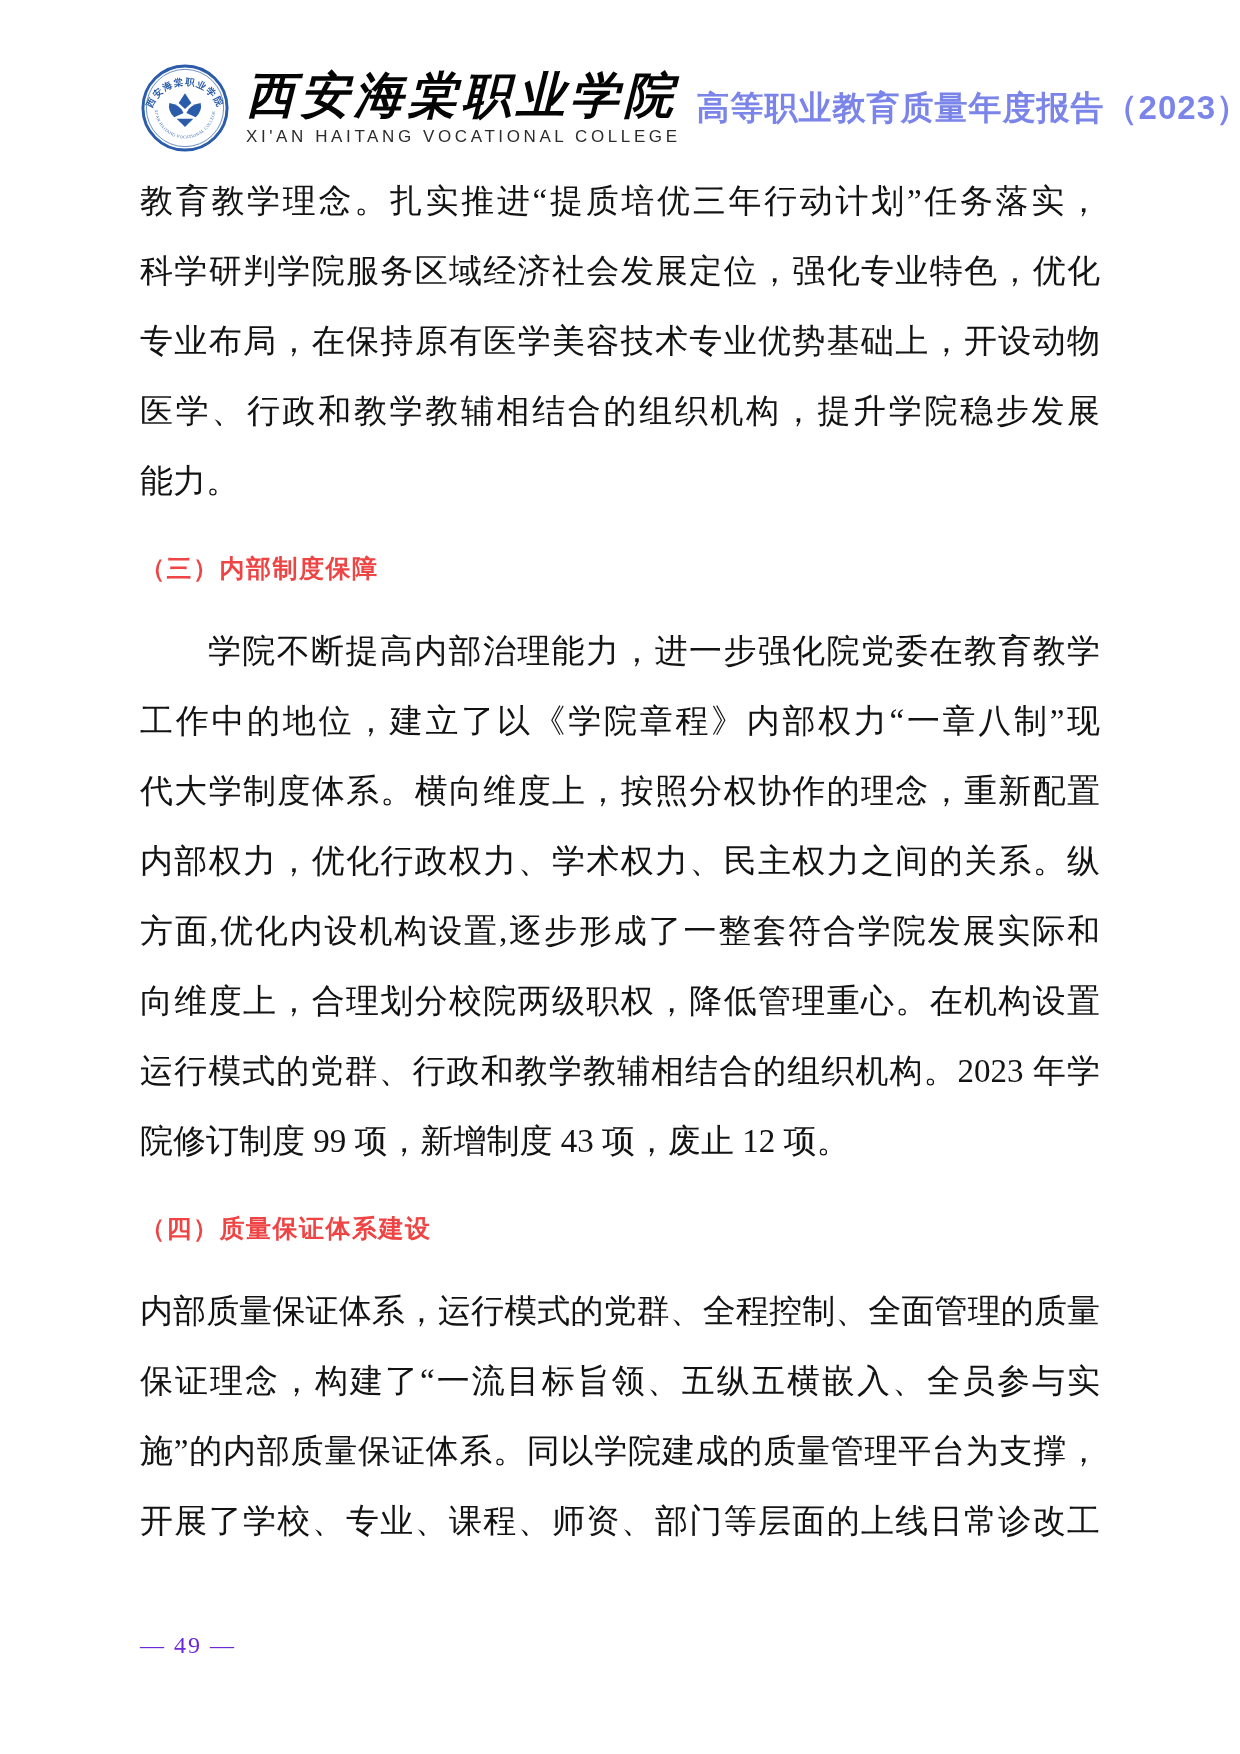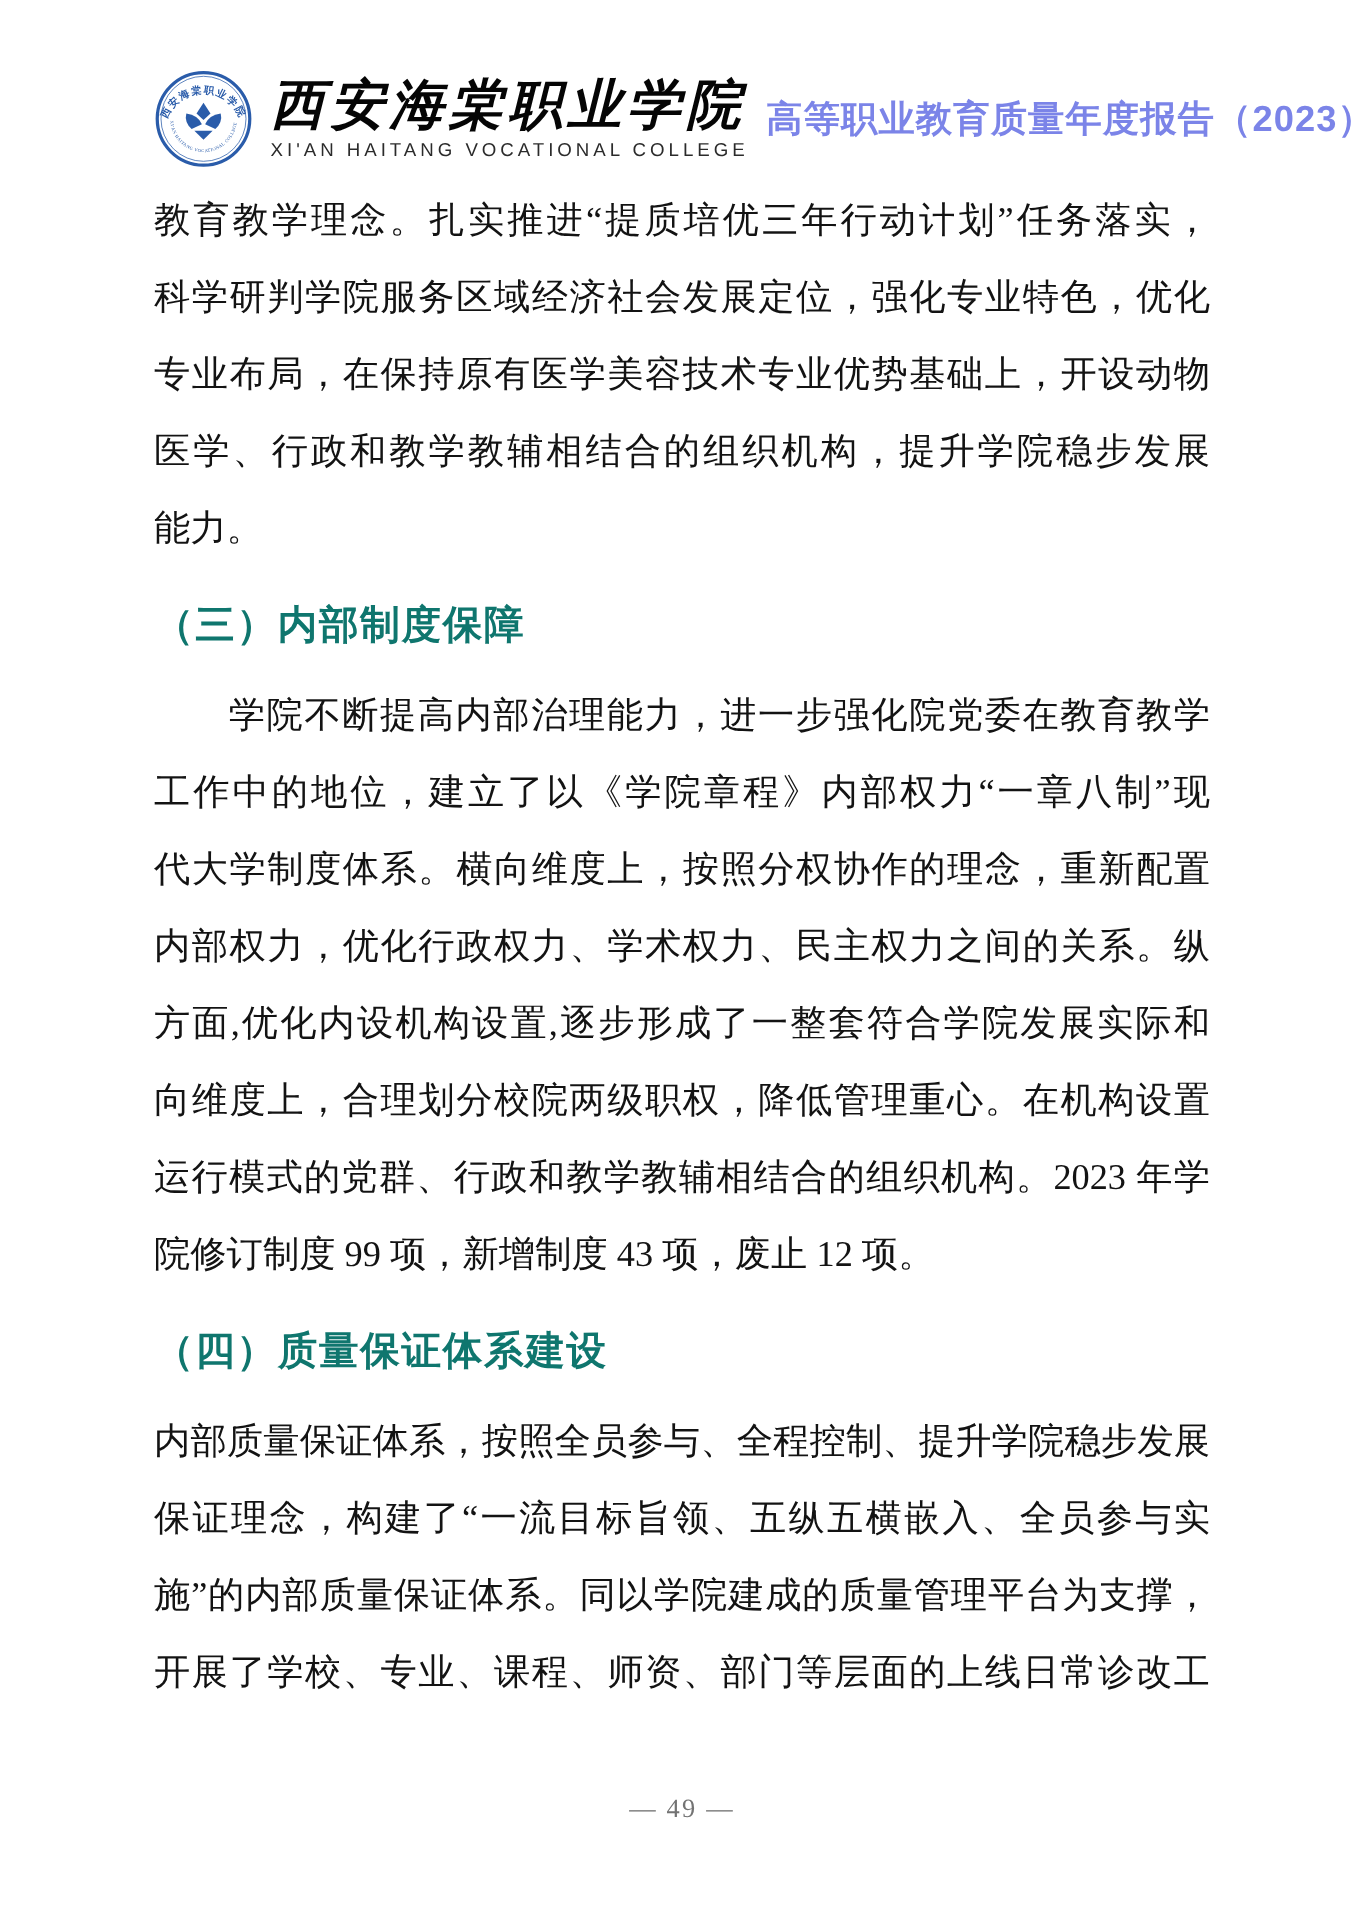--- a/index.html
+++ b/index.html
@@ -42,29 +42,29 @@
   .main { position:absolute; left:140px; top:166px; width:960px; }
   .para { width:960px; }
   .line {
     font-size:33px; line-height:70px; color:#131313;
     white-space:nowrap; overflow:visible;
   }
   .line.j { white-space:normal; text-align:justify; text-align-last:justify;font-family:Liberation Serif, serif; }
   .line.ind { padding-left:68px; }
   .hd {
     font-family:"Liberation Sans", sans-serif;
-    font-weight:bold; font-size:36px; line-height:44px;
-    letter-spacing:1.5px; color:#0f766e;
+    font-weight:bold; font-size:25px; line-height:44px;
+    letter-spacing:1.5px; color:#ef4444;
     margin-top:30px; margin-bottom:26px; white-space:nowrap;
   }
 
   
   .footer {
     position:absolute; left:140px; top:1632px; width:960px;
-    text-align:center; font-size:24px; letter-spacing:2px; color:#737373;
+    text-align:left; font-size:24px; letter-spacing:2px; color:#6d28d9;
     font-family:"Liberation Serif", serif;
   }
 </style>
 </head>
 <body>
 
 <div class="page">
 
   <div class="header">
     <svg class="logo" viewBox="0 0 92 92">
@@ -114,21 +114,21 @@
         <div class="line j">内部权力，优化行政权力、学术权力、民主权力之间的关系。纵</div>
         <div class="line j">方面,优化内设机构设置,逐步形成了一整套符合学院发展实际和</div>
         <div class="line j">向维度上，合理划分校院两级职权，降低管理重心。在机构设置</div>
         <div class="line j">运行模式的党群、行政和教学教辅相结合的组织机构。2023 年学</div>
         <div class="line">院修订制度 99 项，新增制度 43 项，废止 12 项。</div>
       </div>
 
     <div class="hd">（四）质量保证体系建设</div>
 
     <div class="para">
-        <div class="line j">内部质量保证体系，按照全员参与、全程控制、提升学院稳步发展</div>
+        <div class="line j">内部质量保证体系，运行模式的党群、全程控制、全面管理的质量</div>
         <div class="line j">保证理念，构建了“一流目标旨领、五纵五横嵌入、全员参与实</div>
         <div class="line j">施”的内部质量保证体系。同以学院建成的质量管理平台为支撑，</div>
         <div class="line j">开展了学校、专业、课程、师资、部门等层面的上线日常诊改工</div>
       </div>
   </div>
 
   <div class="footer">
     <span>— 49 —</span>
   </div>
 

